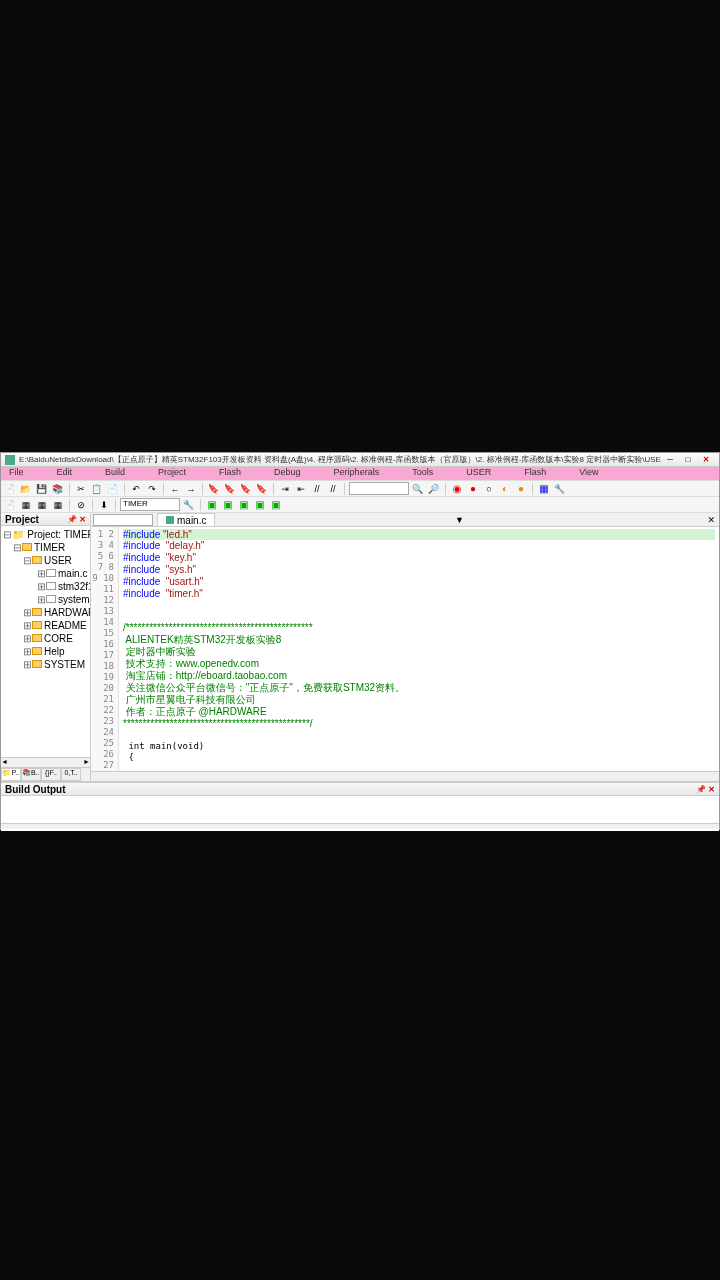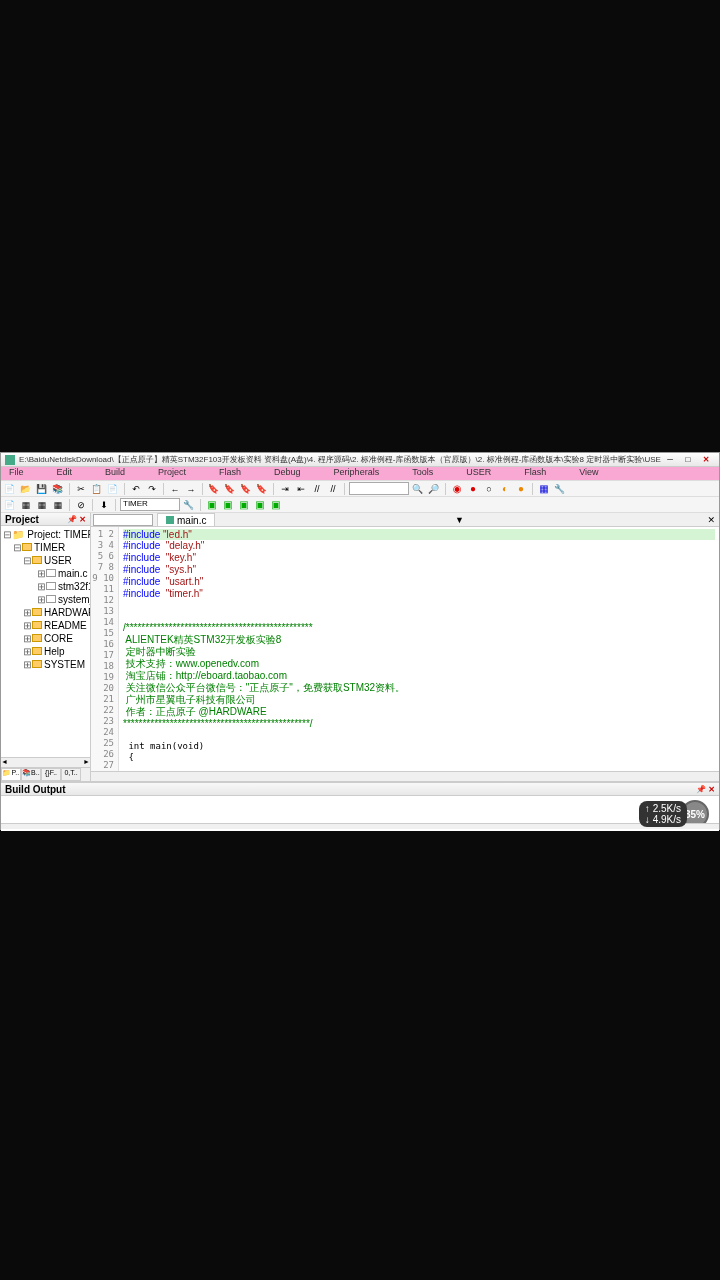--- a/index.html
+++ b/index.html
@@ -268,24 +268,15 @@
       <div class="hscroll"></div>
     </div>
   </div>
 
   <div class="buildout">
     <div class="bohdr">
       <span>Build Output</span>
       <span class="pin" style="margin-left:auto;font-size:8px">📌</span>
       <span style="margin-left:2px;font-size:8px;color:#c00;font-weight:bold">✕</span>
     </div>
-    <div class="bobody">
-      <div class="badge">
-        <div class="pill">
-          <div>↑ 2.5K/s</div>
-          <div>↓ 4.9K/s</div>
-        </div>
-        <div class="circle">35%</div>
-      </div>
-    </div>
   </div>
   <div class="sbtm"></div>
 </div>
 
 </body></html>

